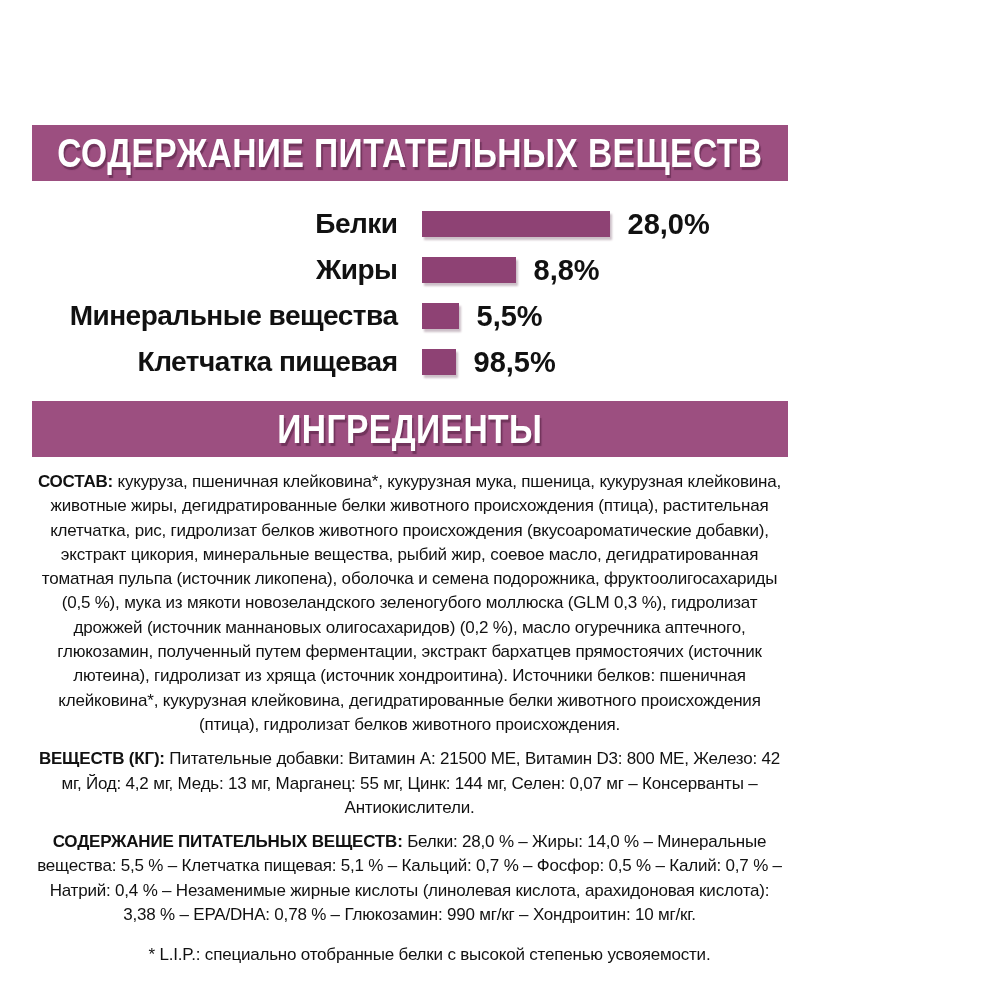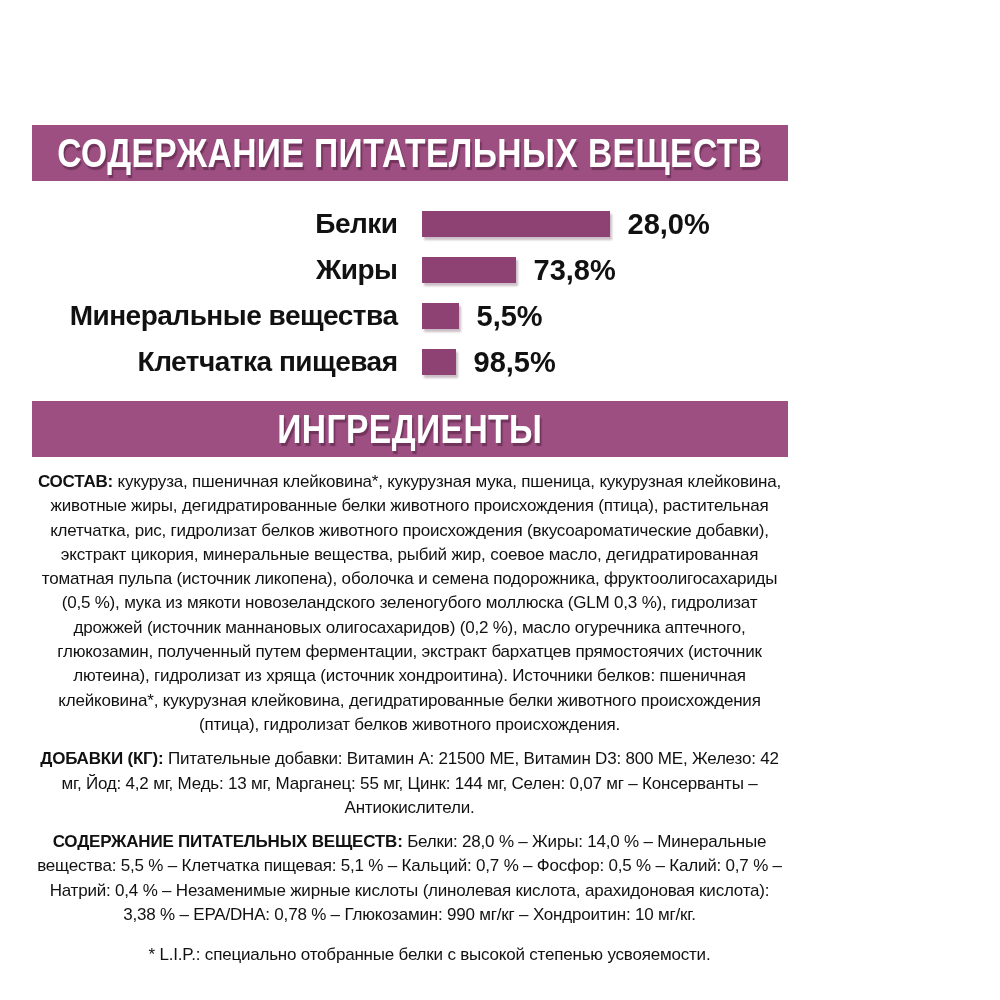--- a/index.html
+++ b/index.html
@@ -78,21 +78,21 @@
 
     <div class="chart">
         <div class="chart-row">
           <span class="chart-label">Белки</span>
           <span class="bar" style="width: 188px; background: rgb(142, 66, 116);"></span>
           <span class="chart-value">28,0%</span>
         </div>
         <div class="chart-row">
           <span class="chart-label">Жиры</span>
           <span class="bar" style="width: 94px; background: rgb(142, 66, 116);"></span>
-          <span class="chart-value">73,8%</span>
+          <span class="chart-value">8,8%</span>
         </div>
         <div class="chart-row">
           <span class="chart-label">Минеральные вещества</span>
           <span class="bar" style="width: 37px; background: rgb(142, 66, 116);"></span>
           <span class="chart-value">5,5%</span>
         </div>
         <div class="chart-row">
           <span class="chart-label">Клетчатка пищевая</span>
           <span class="bar" style="width: 34px; background: rgb(142, 66, 116);"></span>
           <span class="chart-value">98,5%</span>
@@ -100,21 +100,21 @@
       </div>
 
     <div class="band band-ingredients">
       <span class="band-text">ИНГРЕДИЕНТЫ</span>
     </div>
 
     <div class="text-sections">
 
       <p class="para"><b>СОСТАВ:</b> <span>кукуруза, пшеничная клейковина*, кукурузная мука, пшеница, кукурузная клейковина, животные жиры, дегидратированные белки животного происхождения (птица), растительная клетчатка, рис, гидролизат белков животного происхождения (вкусоароматические добавки), экстракт цикория, минеральные вещества, рыбий жир, соевое масло, дегидратированная томатная пульпа (источник ликопена), оболочка и семена подорожника, фруктоолигосахариды (0,5 %), мука из мякоти новозеландского зеленогубого моллюска (GLM 0,3 %), гидролизат дрожжей (источник маннановых олигосахаридов) (0,2 %), масло огуречника аптечного, глюкозамин, полученный путем ферментации, экстракт бархатцев прямостоячих (источник лютеина), гидролизат из хряща (источник хондроитина). Источники белков: пшеничная клейковина*, кукурузная клейковина, дегидратированные белки животного происхождения (птица), гидролизат белков животного происхождения.</span></p>
 
-      <p class="para"><b>ДОБАВКИ (КГ):</b> <span>Питательные добавки: Витамин A: 21500 МЕ, Витамин D3: 800 МЕ, Железо: 42 мг, Йод: 4,2 мг, Медь: 13 мг, Марганец: 55 мг, Цинк: 144 мг, Селен: 0,07 мг – Консерванты – Антиокислители.</span></p>
+      <p class="para"><b>ВЕЩЕСТВ (КГ):</b> <span>Питательные добавки: Витамин A: 21500 МЕ, Витамин D3: 800 МЕ, Железо: 42 мг, Йод: 4,2 мг, Медь: 13 мг, Марганец: 55 мг, Цинк: 144 мг, Селен: 0,07 мг – Консерванты – Антиокислители.</span></p>
 
       <p class="para"><b>СОДЕРЖАНИЕ ПИТАТЕЛЬНЫХ ВЕЩЕСТВ:</b> <span>Белки: 28,0 % – Жиры: 14,0 % – Минеральные вещества: 5,5 % – Клетчатка пищевая: 5,1 % – Кальций: 0,7 % – Фосфор: 0,5 % – Калий: 0,7 % – Натрий: 0,4 % – Незаменимые жирные кислоты (линолевая кислота, арахидоновая кислота): 3,38 % – EPA/DHA: 0,78 % – Глюкозамин: 990 мг/кг – Хондроитин: 10 мг/кг.</span></p>
 
       <p class="para footnote">* L.I.P.: специально отобранные белки с высокой степенью усвояемости.</p>
 
     </div>
   </div>
 </div>
 
 </body></html>

